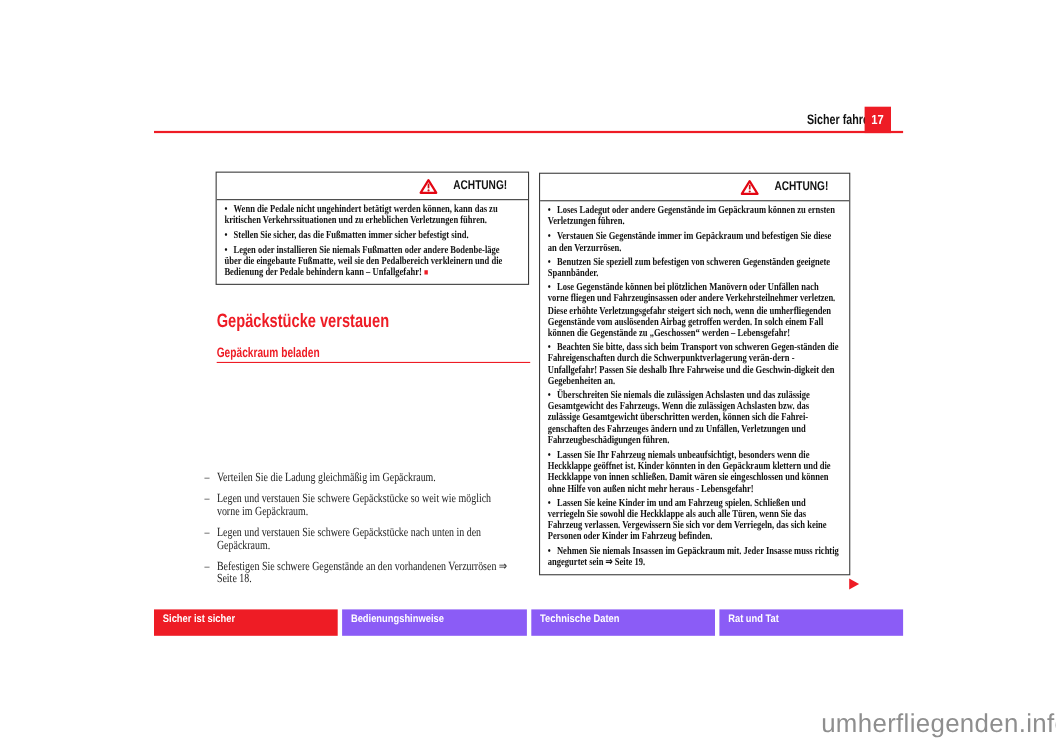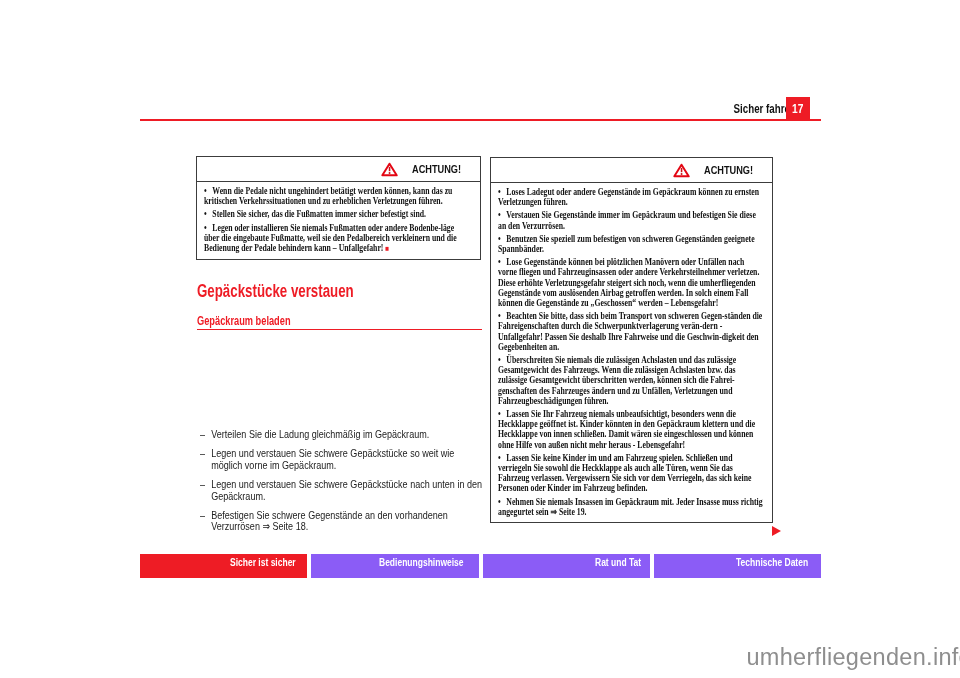--- a/index.html
+++ b/index.html
@@ -42,28 +42,28 @@
   .subhead{
     position:absolute;left:197px;top:314px;font-size:12.5px;font-weight:bold;color:#ee1c25;
     transform:scaleX(0.74);transform-origin:0 0;white-space:nowrap;
   }
   .sub-rule{position:absolute;left:197px;top:329px;width:285px;height:1.4px;background:#ee1c25;}
   .mcol{position:absolute;left:197px;top:337px;width:283px;}
   .mcond{width:354px;transform:scaleX(0.8);transform-origin:0 0;}
   .intro{margin:0;font-size:12.2px;line-height:15px;font-style:italic;color:#222;}
   .bodyp{position:absolute;left:197px;top:372px;}
   .bodyp p{margin:0;font-size:11.5px;line-height:14.2px;color:#222;}
-  .dlist{position:absolute;left:200px;top:429px;}
+  .dlist{position:absolute;left:186px;top:429px;font-family:Liberation Serif, serif;}
   .ditem{margin:0 0 7px 0;padding-left:14px;font-size:11.3px;line-height:11.9px;color:#222;}
   .dash{display:inline-block;width:14px;margin-left:-14px;}
   
   .cont-tri{position:absolute;left:772px;top:526px;width:0;height:0;
     border-left:9px solid #ee1c25;border-top:5.5px solid transparent;border-bottom:5.5px solid transparent;}
   
-  .footer{position:absolute;left:140px;top:554px;width:681px;height:24px;display:flex;gap:4px;text-align:right;}
+  .footer{position:absolute;left:140px;top:554px;width:681px;height:24px;display:flex;gap:4px;}
   .tab{flex:1 1 0;background:#8b5cf6;color:#fff;font-size:10px;font-weight:bold;
     padding:3px 0 0 8px;box-sizing:border-box;}
   .tab.active{background:#ee1c25;color:#fff;}
   .tab span{display:inline-block;transform:scaleX(0.85);transform-origin:0 50%;white-space:nowrap;}
   
   .watermark{position:absolute;right:16px;top:644px;font-size:23.5px;color:#8e8e8e;letter-spacing:0.3px;}
 </style>
 </head>
 <body>
 
@@ -130,19 +130,19 @@
         <p class="wp"><span class="dot">•</span><span>Nehmen Sie niemals Insassen im Gepäckraum mit. Jeder Insasse muss richtig angegurtet sein ⇒ Seite 19.</span></p>
       </div>
     </div>
   </div>
 
   <div class="cont-tri"></div>
 
   <div class="footer">
     <div class="tab active"><span>Sicher ist sicher</span></div>
     <div class="tab"><span>Bedienungshinweise</span></div>
+    <div class="tab"><span>Technische Daten</span></div>
     <div class="tab"><span>Rat und Tat</span></div>
-    <div class="tab"><span>Technische Daten</span></div>
   </div>
 
   <div class="watermark">umherfliegenden.info</div>
 
 </div>
 
 </body></html>

